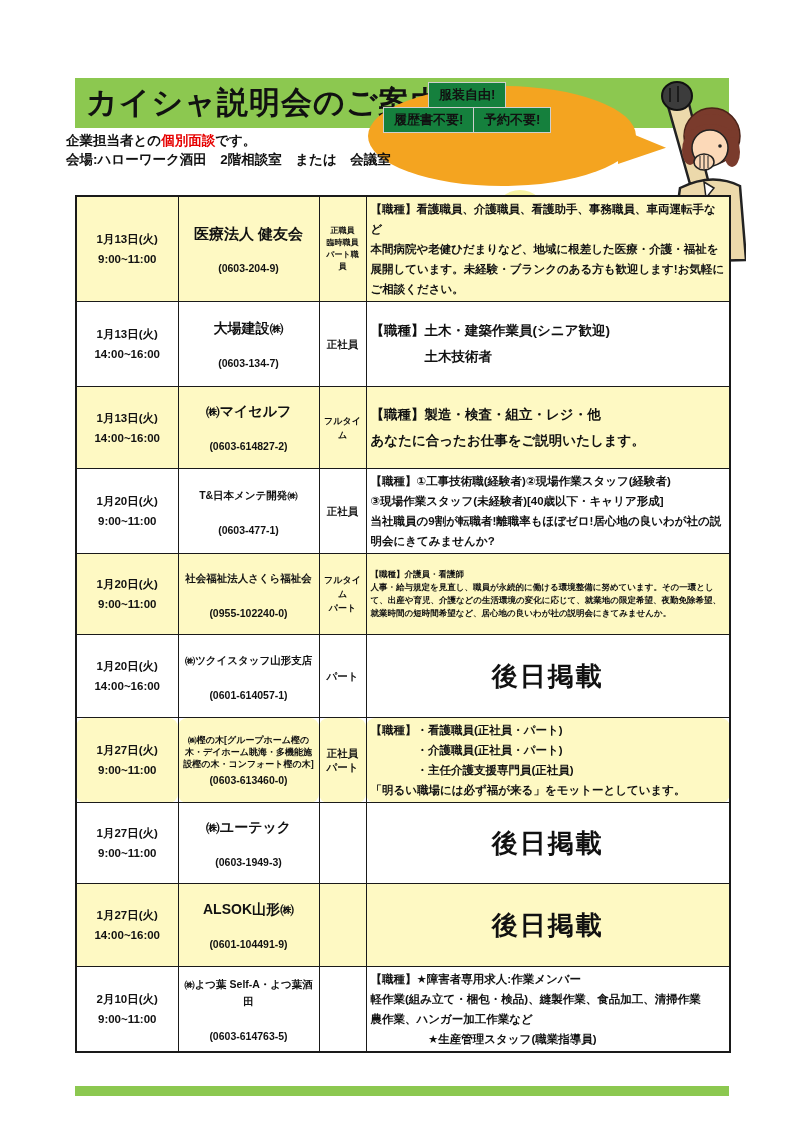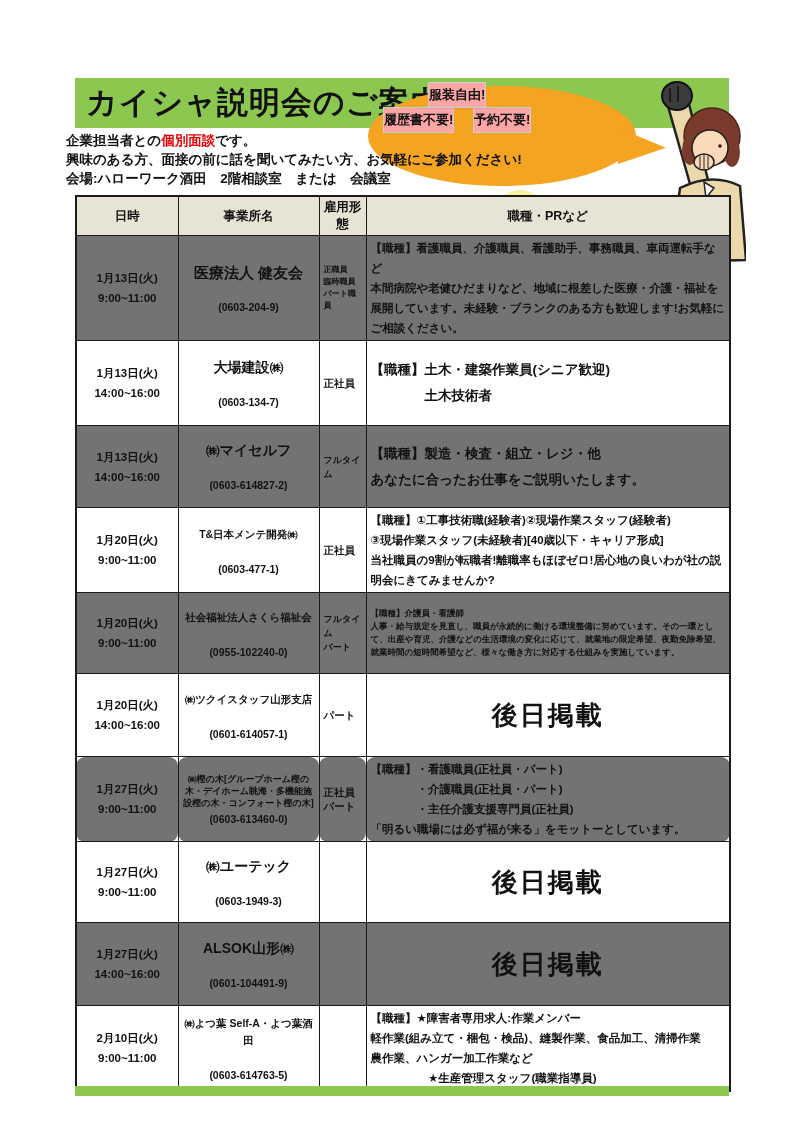--- a/index.html
+++ b/index.html
@@ -7,50 +7,50 @@
         font-family:"Liberation Sans","DejaVu Sans",sans-serif;color:#111;}
   
   .banner{position:absolute;left:75px;top:78px;width:654px;height:50px;background:#8cc850;}
   .title{position:absolute;left:86px;top:82px;font-size:31px;font-weight:bold;color:#111;
          letter-spacing:1px;}
   
   .bubble{position:absolute;left:368px;top:86px;width:268px;height:100px;background:#f4a420;
           border-radius:50%;}
   .bubble-tail{position:absolute;left:618px;top:128px;width:48px;height:36px;background:#f4a420;
           clip-path:polygon(0 0,100% 55%,0 100%);}
-  .tag{position:absolute;background:#fca5a5;border:1px solid #cfcfcf;font-size:13px;font-weight:bold;
-       padding:3px 0;white-space:nowrap;}
+  .tag{position:absolute;background:#15803d;border:1px solid #cfcfcf;font-size:13px;font-weight:bold;
+       padding:3px 10px;white-space:nowrap;}
   .tag1{left:428px;top:82px;}
   .tag2{left:383px;top:107px;}
   .tag3{left:473px;top:107px;}
   .ycircle{position:absolute;border-radius:50%;background:#f6f2a2;}
   .yc1{left:495px;top:190px;width:50px;height:46px;}
   .yc2{left:540px;top:213px;width:38px;height:34px;}
   .woman{position:absolute;left:628px;top:76px;width:118px;height:186px;}
   
   .intro{position:absolute;left:66px;top:131px;width:560px;font-size:13.5px;font-weight:bold;
          line-height:19px;}
   .intro .red{color:#e60000;}
   .intro p{margin:0;}
   
   table.main{position:absolute;left:75px;top:195px;width:654px;border-collapse:collapse;
              table-layout:fixed;}
   table.main th,table.main td{border:1.5px solid #1a1a1a;padding:2px 4px;vertical-align:middle;}
   table.main{border:2.5px solid #1a1a1a;}
   tr.head th{height:24px;background:#e7e4d5;font-size:12.5px;font-weight:bold;text-align:center;}
-  tr.cream td{background:#737373;}
+  tr.cream td{background:#fef9c3;}
   td.date{font-size:11.5px;font-weight:bold;text-align:center;white-space:pre-line;line-height:20px;}
   td.company{text-align:center;font-weight:bold;}
   .co-name{font-size:14px;line-height:17px;}
   .co-ref{font-size:10.5px;margin-top:20px;}
   td.company.sz-s .co-name{font-size:9px;line-height:12px;}
   td.company.sz-s .co-ref{margin-top:4px;}
   td.company.sz-m .co-name{font-size:10.5px;}
   td.company.sz-l .co-name{font-size:15px;}
-  td.type{font-size:10.5px;font-weight:bold;text-align:left;white-space:pre-line;line-height:14px;}
+  td.type{font-size:10.5px;font-weight:bold;text-align:center;white-space:pre-line;line-height:14px;}
   td.type.small{font-size:8px;line-height:12px;}
   td.type.mid{font-size:9px;}
   td.pr{font-size:11.5px;font-weight:bold;white-space:pre-line;line-height:20px;padding:4px 8px;}
   td.pr.big{font-size:13.5px;line-height:26px;}
   td.pr.tiny{font-size:8.5px;line-height:13px;}
   td.pr.later{text-align:center;font-size:26px;letter-spacing:2px;}
   
   tr.r1 td{height:71px;} tr.r2 td{height:80px;} tr.r3 td{height:77px;} tr.r4 td{height:79px;}
   tr.r5 td{height:76px;} tr.r6 td{height:78px;} tr.r7 td{height:79px;border-radius:9px;} tr.r8 td{height:76px;}
   tr.r9 td{height:78px;} tr.r10 td{height:79px;}
@@ -86,38 +86,31 @@
     <ellipse cx="76" cy="86" rx="10" ry="8" fill="#fcd9b8" stroke="#222" stroke-width="1.5"></ellipse>
     <line x1="72" y1="80" x2="72" y2="92" stroke="#222" stroke-width="1"></line>
     <line x1="76" y1="79" x2="76" y2="93" stroke="#222" stroke-width="1"></line>
     <line x1="80" y1="80" x2="80" y2="92" stroke="#222" stroke-width="1"></line>
     <path d="M52,112 q32,-16 60,-2 l6,74 l-76,2 Z" fill="#ecd9ab" stroke="#222" stroke-width="2.5"></path>
     <path d="M76,106 l10,6 l-8,10 Z" fill="#fff" stroke="#222" stroke-width="1.5"></path>
   </svg>
 
   <div class="intro">
     <p><span>企業担当者との</span><span class="red">個別面談</span><span>です。</span></p>
-    <p>興味のある方、面接の前に話を聞いてみたい方、お気軽にご参加ください!</p>
     <p>会場:ハローワーク酒田　2階相談室　または　会議室</p>
   </div>
 
   <table class="main">
     <colgroup>
         <col style="width:102px">
         <col style="width:141px">
         <col style="width:47px">
         <col style="width:364px">
       </colgroup>
     <tbody>
-        <tr class="head">
-      <th>日時</th>
-      <th>事業所名</th>
-      <th>雇用形態</th>
-      <th>職種・PRなど</th>
-    </tr>
     <tr class="r1 cream">
       <td class="date">1月13日(火)
 9:00~11:00</td>
       <td class="company sz-l">
         <div class="co-name">医療法人 健友会</div>
         <div class="co-ref">(0603-204-9)</div>
       </td>
       <td class="type small">正職員
 臨時職員
 パート職員</td>
@@ -161,21 +154,21 @@
     <tr class="r5 cream">
       <td class="date">1月20日(火)
 9:00~11:00</td>
       <td class="company sz-m">
         <div class="co-name">社会福祉法人さくら福祉会</div>
         <div class="co-ref">(0955-102240-0)</div>
       </td>
       <td class="type mid">フルタイム
 パート</td>
       <td class="pr tiny">【職種】介護員・看護師
-人事・給与規定を見直し、職員が永続的に働ける環境整備に努めています。その一環として、出産や育児、介護などの生活環境の変化に応じて、就業地の限定希望、夜勤免除希望、就業時間の短時間希望など、様々な働き方に対応する仕組みを実施しています。</td>
+人事・給与規定を見直し、職員が永続的に働ける環境整備に努めています。その一環として、出産や育児、介護などの生活環境の変化に応じて、就業地の限定希望、夜勤免除希望、就業時間の短時間希望など、居心地の良いわが社の説明会にきてみませんか。</td>
     </tr>
     <tr class="r6">
       <td class="date">1月20日(火)
 14:00~16:00</td>
       <td class="company sz-m">
         <div class="co-name">㈱ツクイスタッフ山形支店</div>
         <div class="co-ref">(0601-614057-1)</div>
       </td>
       <td class="type">パート</td>
       <td class="pr later">後日掲載</td>

